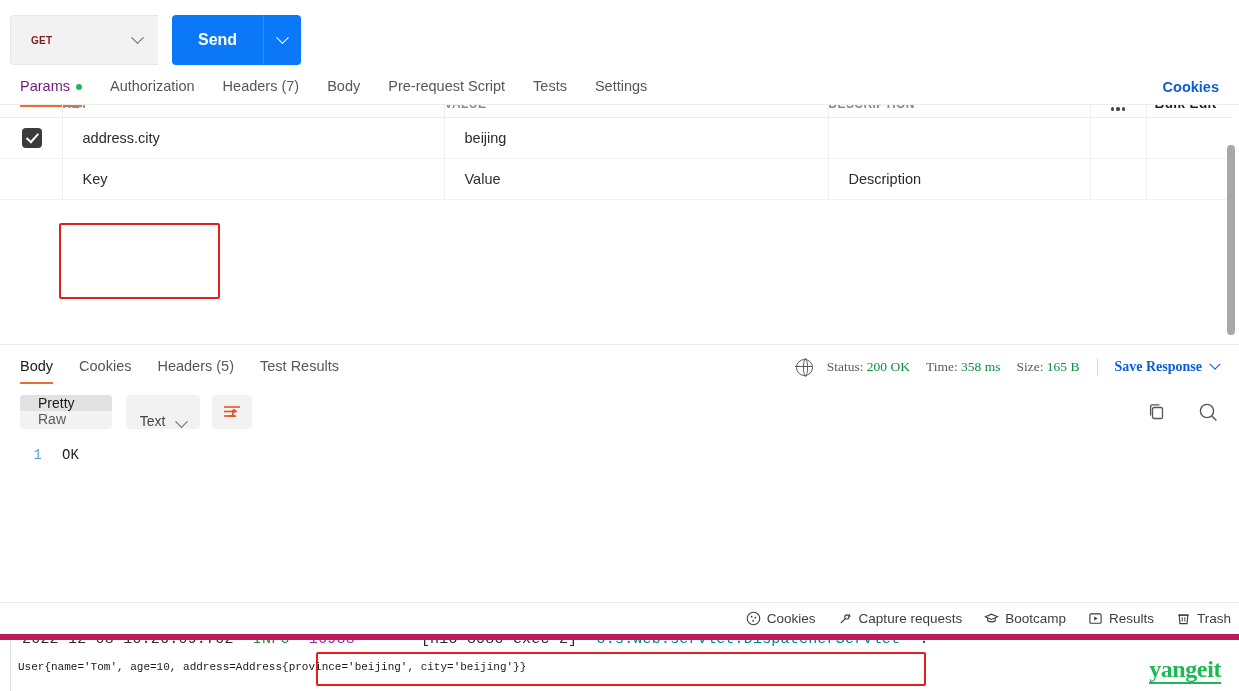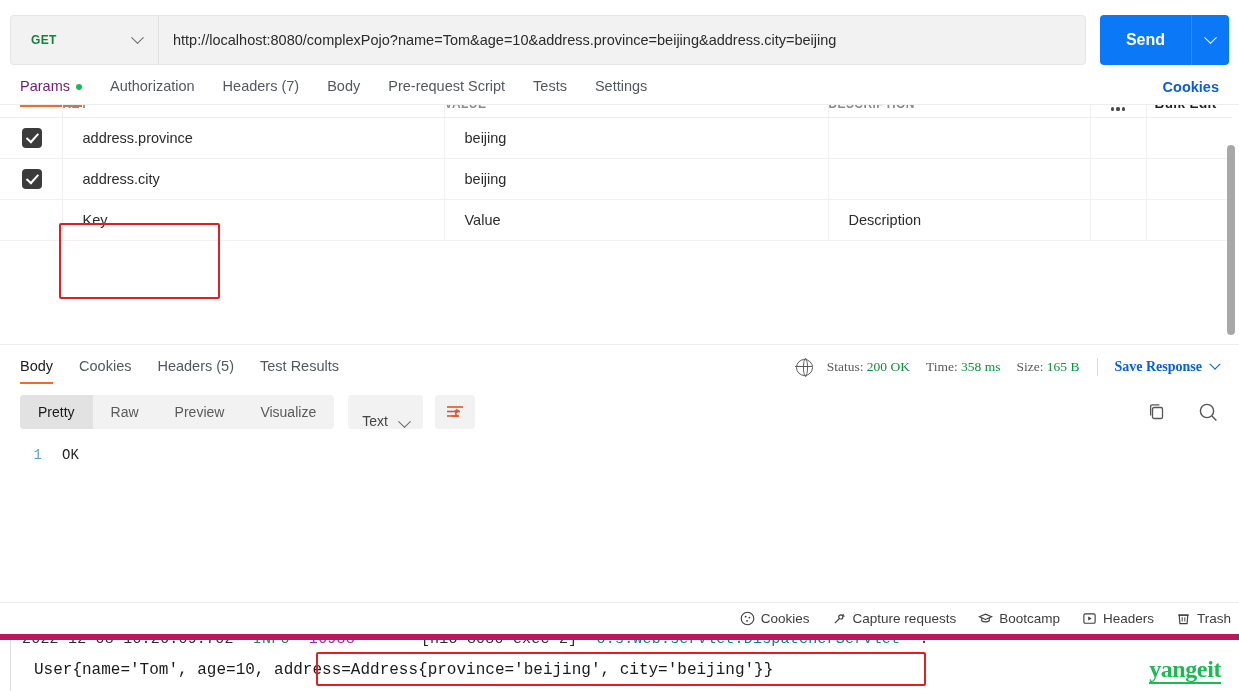--- a/index.html
+++ b/index.html
@@ -21,21 +21,21 @@
     width: 148px; height: 50px;
     background: #f2f2f2;
     border: 1px solid #e6e6e6;
     border-radius: 4px 0 0 4px;
     border-right: none;
     display: flex; align-items: center; justify-content: space-between;
     padding: 0 16px 0 20px;
     cursor: pointer;
   }
   .method-select .m-label {
-    font-size: 12px; font-weight: bold; color: #15803d; letter-spacing: .3px;
+    font-size: 10px; font-weight: bold; color: #7f1d1d; letter-spacing: .3px;
   }
   .chev {
     display: inline-block; width: 9px; height: 9px;
     border-right: 1.6px solid #6b6b6b;
     border-bottom: 1.6px solid #6b6b6b;
     transform: rotate(45deg) translate(-2px,-2px);
   }
   .url-input {
     flex: 1; height: 50px;
     background: #f2f2f2;
@@ -212,20 +212,21 @@
   }
   .save-resp .chev { border-color: #0b5ed7; width: 8px; height: 8px; }
 
   .fmt-row {
     display: flex; align-items: center;
     padding: 6px 20px 0 20px; height: 48px; position: relative;
   }
   .seg {
     display: flex; background: #f2f2f2; border-radius: 4px; height: 34px;
     overflow: hidden;
+    flex-direction: column;
   }
   .seg div {
     font-size: 14px; color: #5a5a5a; padding: 0 18px;
     display: flex; align-items: center; cursor: pointer;
   }
   .seg div.active { background: #e2e2e2; color: #1a1a1a; }
   .type-select {
     display: flex; align-items: flex-end; gap: 12px;
     background: #f2f2f2; border-radius: 4px; height: 34px;
     padding: 0 14px; margin-left: 14px;
@@ -270,22 +271,22 @@
     background: #ffffff; border-top: 6px solid #be185d;
     overflow: hidden;
     font-family: "Liberation Mono", monospace;
   }
   .console-inner { position: relative; height: 100%; }
   .log-clip {
     position: absolute; left: 22px; top: -9px;
     font-size: 15px; white-space: nowrap; letter-spacing: .2px;
   }
   .log-main {
-    position: absolute; left: 34px; top: 21px;
-    font-size: 16px; color: #1a1a1a; white-space: nowrap;
+    position: absolute; left: 18px; top: 21px;
+    font-size: 11px; color: #1a1a1a; white-space: nowrap;
   }
   .c-date { color: #2b2b2b; }
   .c-info { color: #1e8e3e; }
   .c-pid  { color: #9c27b0; }
   .c-thr  { color: #2b2b2b; }
   .c-cls  { color: #00838f; }
   .gutter-line {
     position: absolute; left: 10px; top: 0; bottom: 0;
     width: 1px; background: #dcdcdc;
   }
@@ -302,21 +303,20 @@
   .yangeit u { text-decoration: none; border-bottom: 2px solid #1db954; }
 </style>
 </head>
 <body>
 
 <div class="url-row">
   <div class="method-select">
     <span class="m-label">GET</span>
     <span class="chev"></span>
   </div>
-  <div class="url-input">http://localhost:8080/complexPojo?name=Tom&amp;age=10&amp;address.province=beijing&amp;address.city=beijing</div>
   <div class="send-wrap">
     <button class="send-btn">Send</button>
     <div class="send-caret">
       <span class="chev"></span>
     </div>
   </div>
 </div>
 
 <div class="req-tabs">
   <div class="req-tab active">
@@ -357,30 +357,20 @@
         <th>
           <div class="bulk-edit">Bulk Edit</div>
         </th>
       </tr>
     </thead>
     <tbody>
       <tr>
         <td class="b-r">
             <div class="chk"></div>
           </td>
-        <td class="b-r cell-pad">address.province</td>
-        <td class="b-r cell-pad">beijing</td>
-        <td class="b-r cell-pad"></td>
-        <td class="b-r"></td>
-        <td></td>
-      </tr>
-      <tr>
-        <td class="b-r">
-            <div class="chk"></div>
-          </td>
         <td class="b-r cell-pad">address.city</td>
         <td class="b-r cell-pad">beijing</td>
         <td class="b-r cell-pad"></td>
         <td class="b-r"></td>
         <td></td>
       </tr>
       <tr>
         <td class="b-r"></td>
         <td class="b-r cell-pad ph">Key</td>
         <td class="b-r cell-pad ph">Value</td>
@@ -486,21 +476,21 @@
       <path d="M1.5 6.2 L8 3.4 L14.5 6.2 L8 9 Z" fill="none" stroke="#3d3d3d" stroke-width="1.2"></path>
       <path d="M4 7.4 V10.4 a4.6 2.4 0 0 0 8 0 V7.4" fill="none" stroke="#3d3d3d" stroke-width="1.2"></path>
     </svg>
     <span>Bootcamp</span>
   </div>
   <div class="f-item">
     <svg class="f-ic" viewBox="0 0 16 16">
       <rect x="2" y="3" width="12" height="10" rx="1.4" fill="none" stroke="#3d3d3d" stroke-width="1.2"></rect>
       <path d="M6.6 5.8 L10.4 8 L6.6 10.2 Z" fill="#3d3d3d"></path>
     </svg>
-    <span>Headers</span>
+    <span>Results</span>
   </div>
   <div class="f-item">
     <svg class="f-ic" viewBox="0 0 16 16">
       <path d="M3.4 4.4 H12.6 L11.8 13.4 H4.2 Z" fill="none" stroke="#3d3d3d" stroke-width="1.2"></path>
       <line x1="2.4" y1="4.4" x2="13.6" y2="4.4" stroke="#3d3d3d" stroke-width="1.2"></line>
       <line x1="6.6" y1="6.6" x2="6.6" y2="11.2" stroke="#3d3d3d" stroke-width="1"></line>
       <line x1="9.4" y1="6.6" x2="9.4" y2="11.2" stroke="#3d3d3d" stroke-width="1"></line>
     </svg>
     <span>Trash</span>
   </div>

